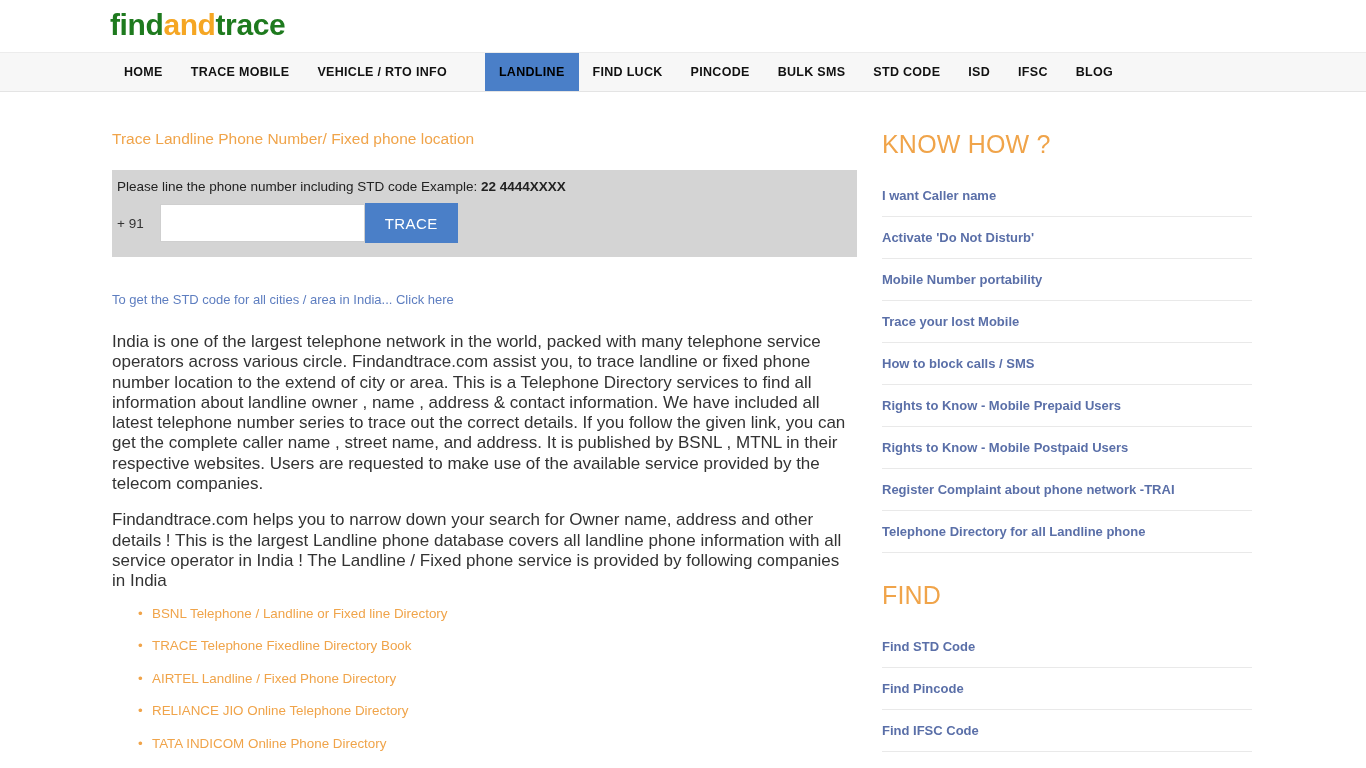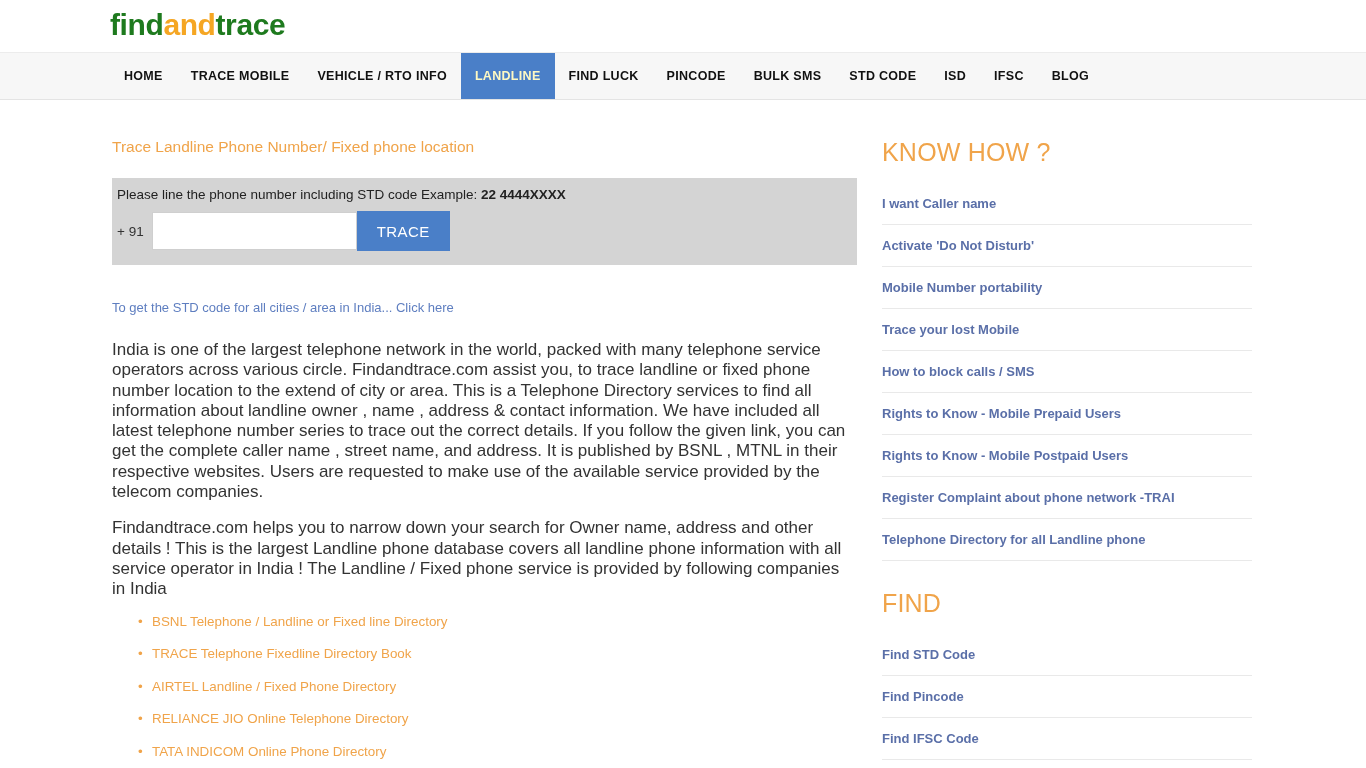--- a/index.html
+++ b/index.html
@@ -25,21 +25,21 @@
     font-weight: bold;
     letter-spacing: -0.4px;
     white-space: nowrap;
   }
   .logo .lg-find  { color: #1e7a1e; }
   .logo .lg-and   { color: #f5a623; }
   .logo .lg-trace { color: #1e7a1e; }
 
   
   .nav-bar {
-    height: 48px;
+    height: 40px;
     background: #f7f7f7;
     border-top: 1px solid #ececec;
     border-bottom: 1px solid #e4e4e4;
     display: flex;
     align-items: stretch;
     padding-left: 110px;
   }
   .nav-item {
     display: flex;
     align-items: center;
@@ -47,21 +47,22 @@
     font-size: 12.5px;
     font-weight: bold;
     color: #111111;
     letter-spacing: 0.3px;
     white-space: nowrap;
     cursor: pointer;
     text-decoration: none;
   }
   .nav-item.active {
     background: #4a7fc8;
-    color: #fef9c3;
+    color: #000000;
+    margin-left: 24px;
   }
 
   
   .page {
     display: flex;
     padding-top: 38px;
   }
   .main-col {
     width: 745px;
     margin-left: 112px;
@@ -91,21 +92,21 @@
   }
   .trace-hint b { font-weight: bold; }
   .trace-row {
     display: flex;
     align-items: center;
     padding: 0 0 14px 5px;
   }
   .cc-prefix {
     font-size: 13.5px;
     color: #333333;
-    padding-right: 8px;
+    padding-right: 16px;
   }
   .phone-input {
     width: 205px;
     height: 38px;
     border: 1px solid #cfcfcf;
     background: #ffffff;
     font-size: 14px;
     padding: 0 7px;
     font-family: "Liberation Sans", sans-serif;
     outline: none;

